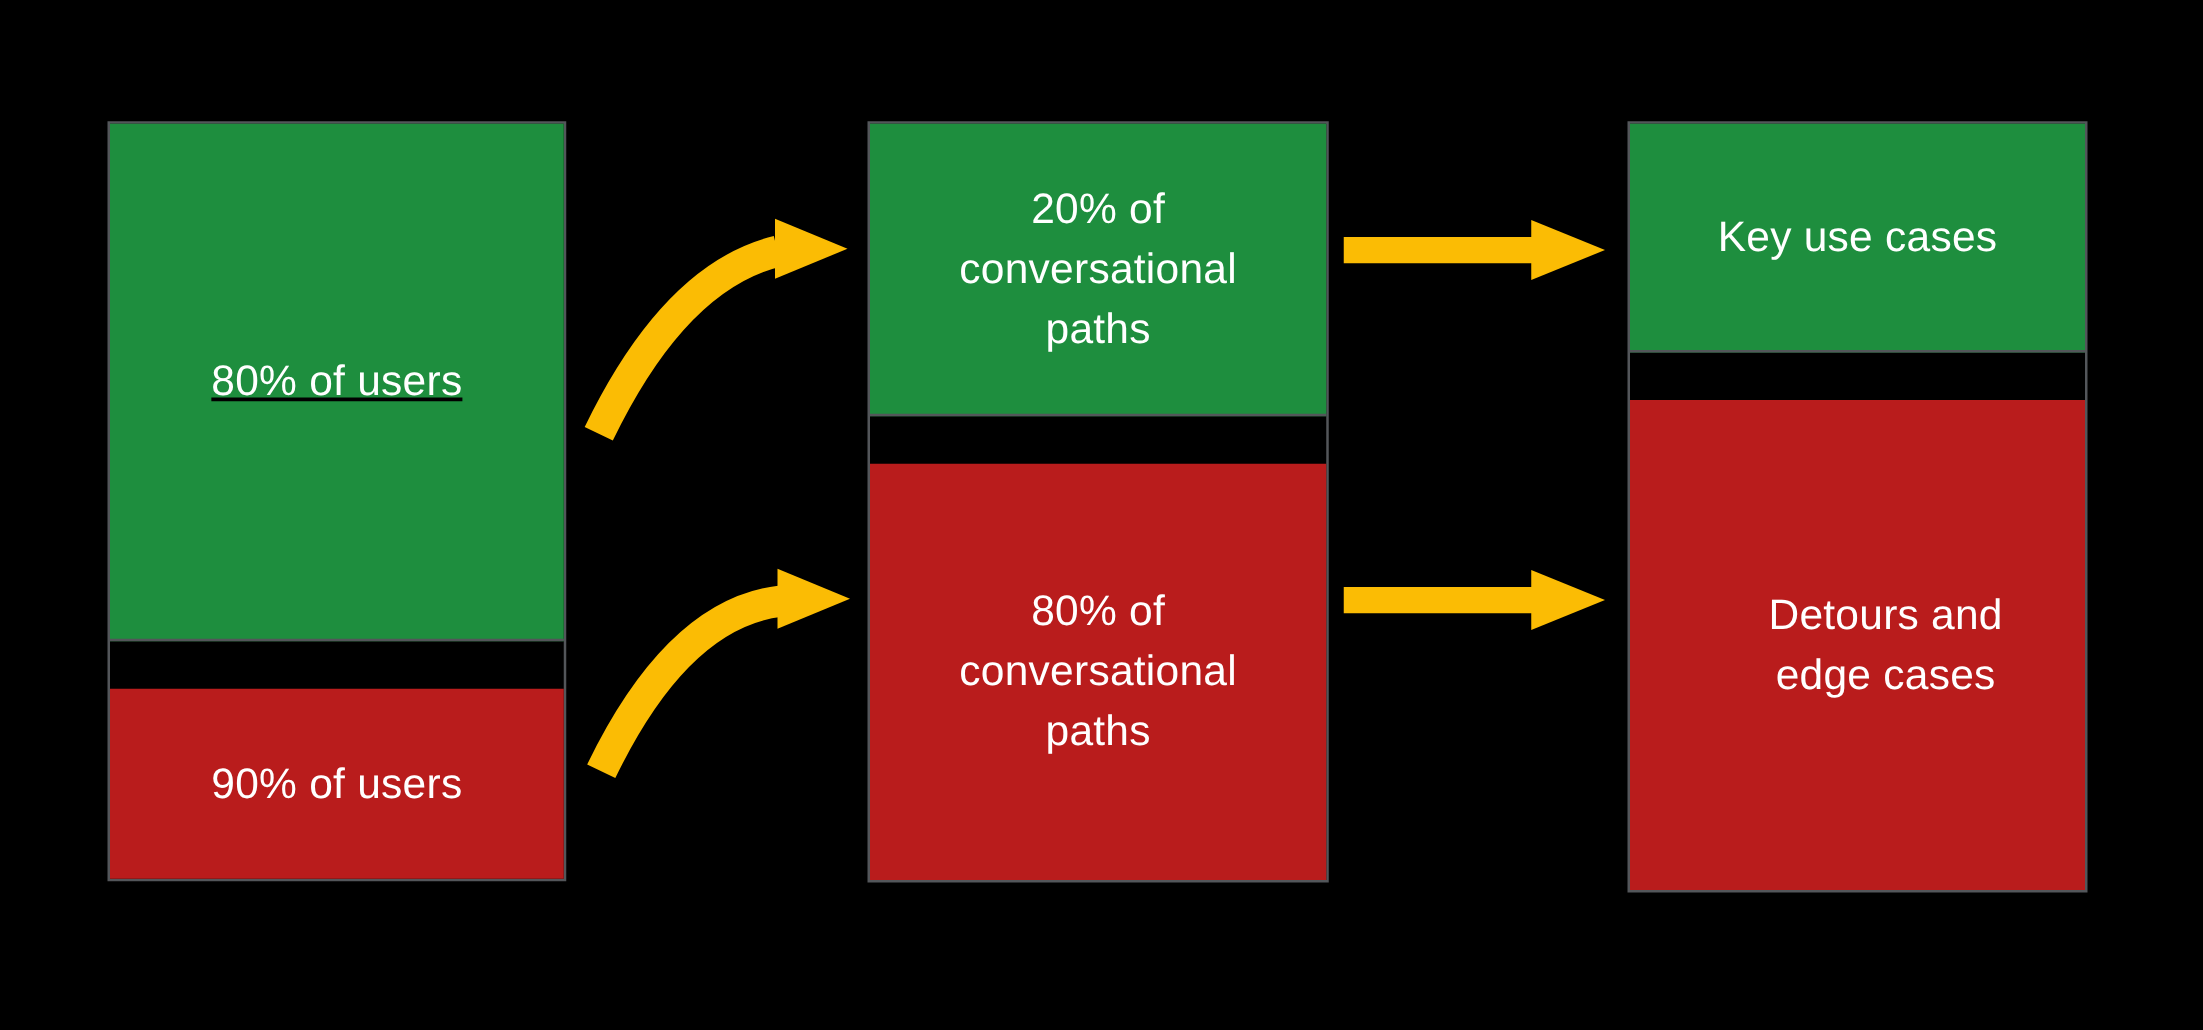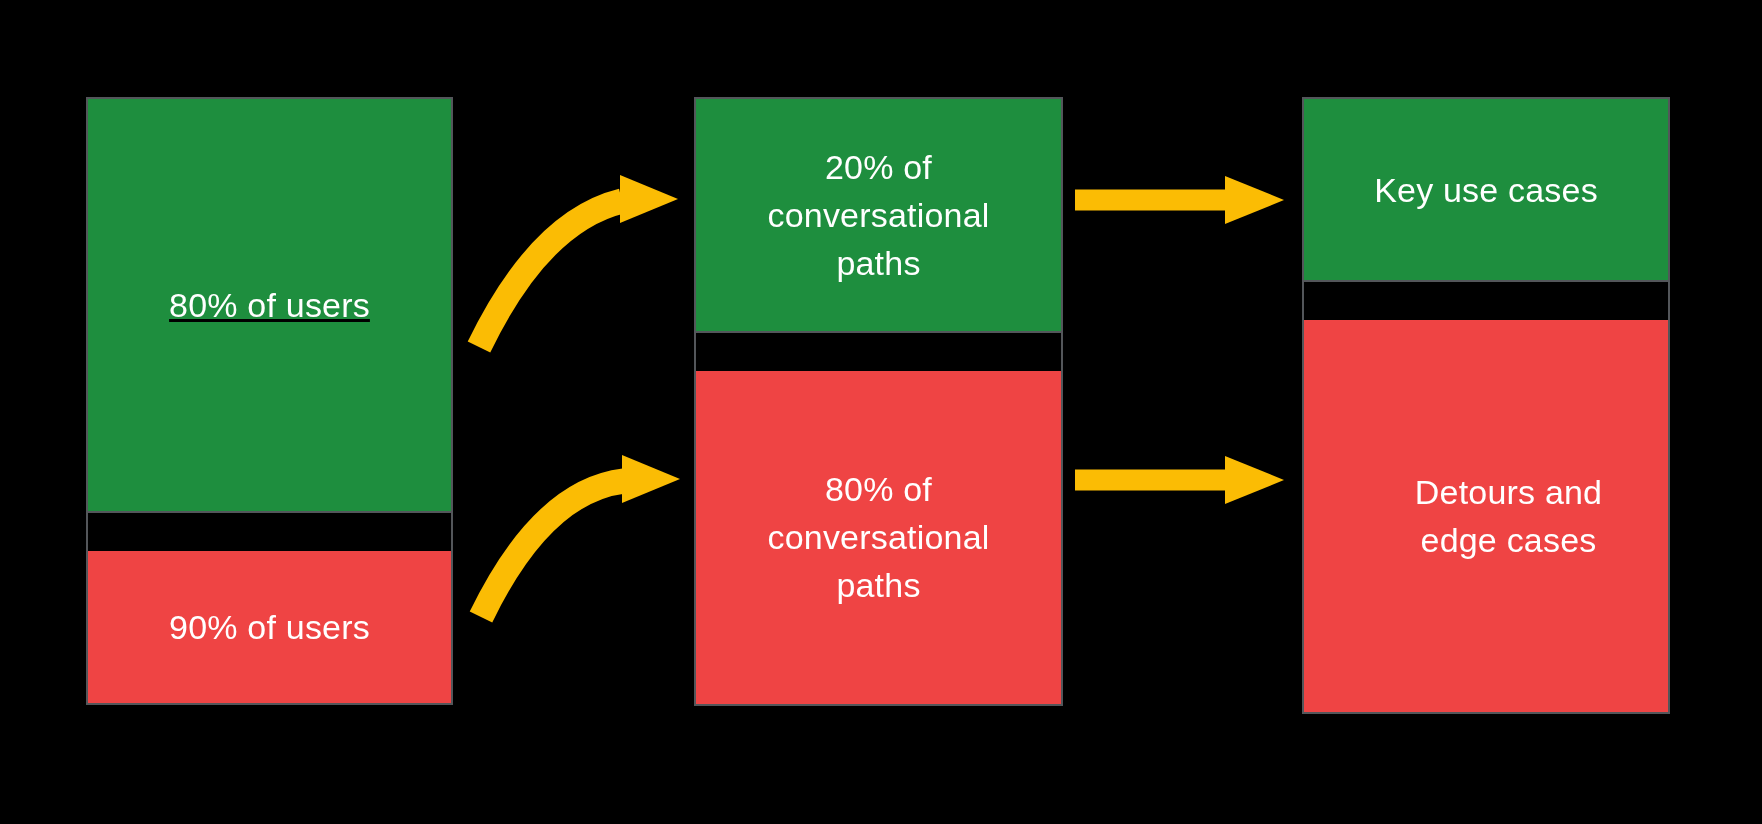--- a/index.html
+++ b/index.html
@@ -30,21 +30,21 @@
     display: flex;
     align-items: center;
     justify-content: center;
     min-height: 0;
   }
   .seg-green {
     background: #1E8E3E;
     border-bottom: 2px solid #53565A;
   }
   .seg-blue {
-    background: #ef4444;
+    background: #b91c1c;
     margin-top: 38px;
   }
   
   .bar-users .seg-green { flex-grow: 467; text-decoration: underline; }
   .bar-users .seg-blue  { flex-grow: 134; }
   .bar-paths .seg-green { flex-grow: 191; }
   .bar-paths .seg-blue  { flex-grow: 411; }
   .bar-cases .seg-green { flex-grow: 190; }
   .bar-cases .seg-blue  { flex-grow: 421; padding-left: 45px; }
 

